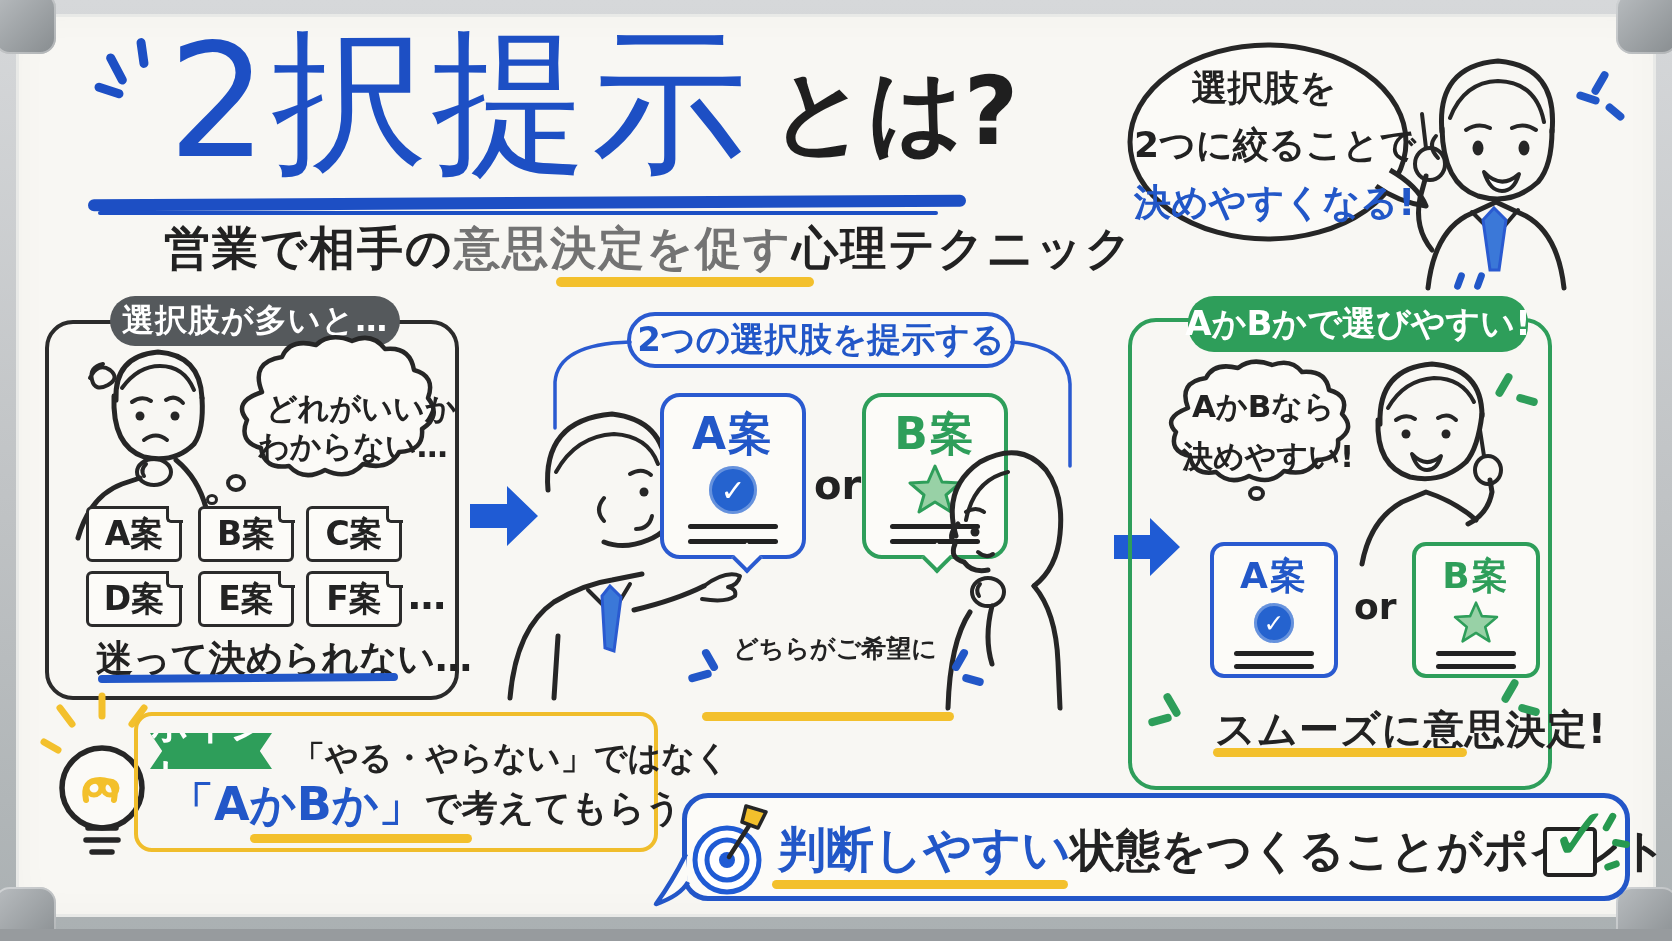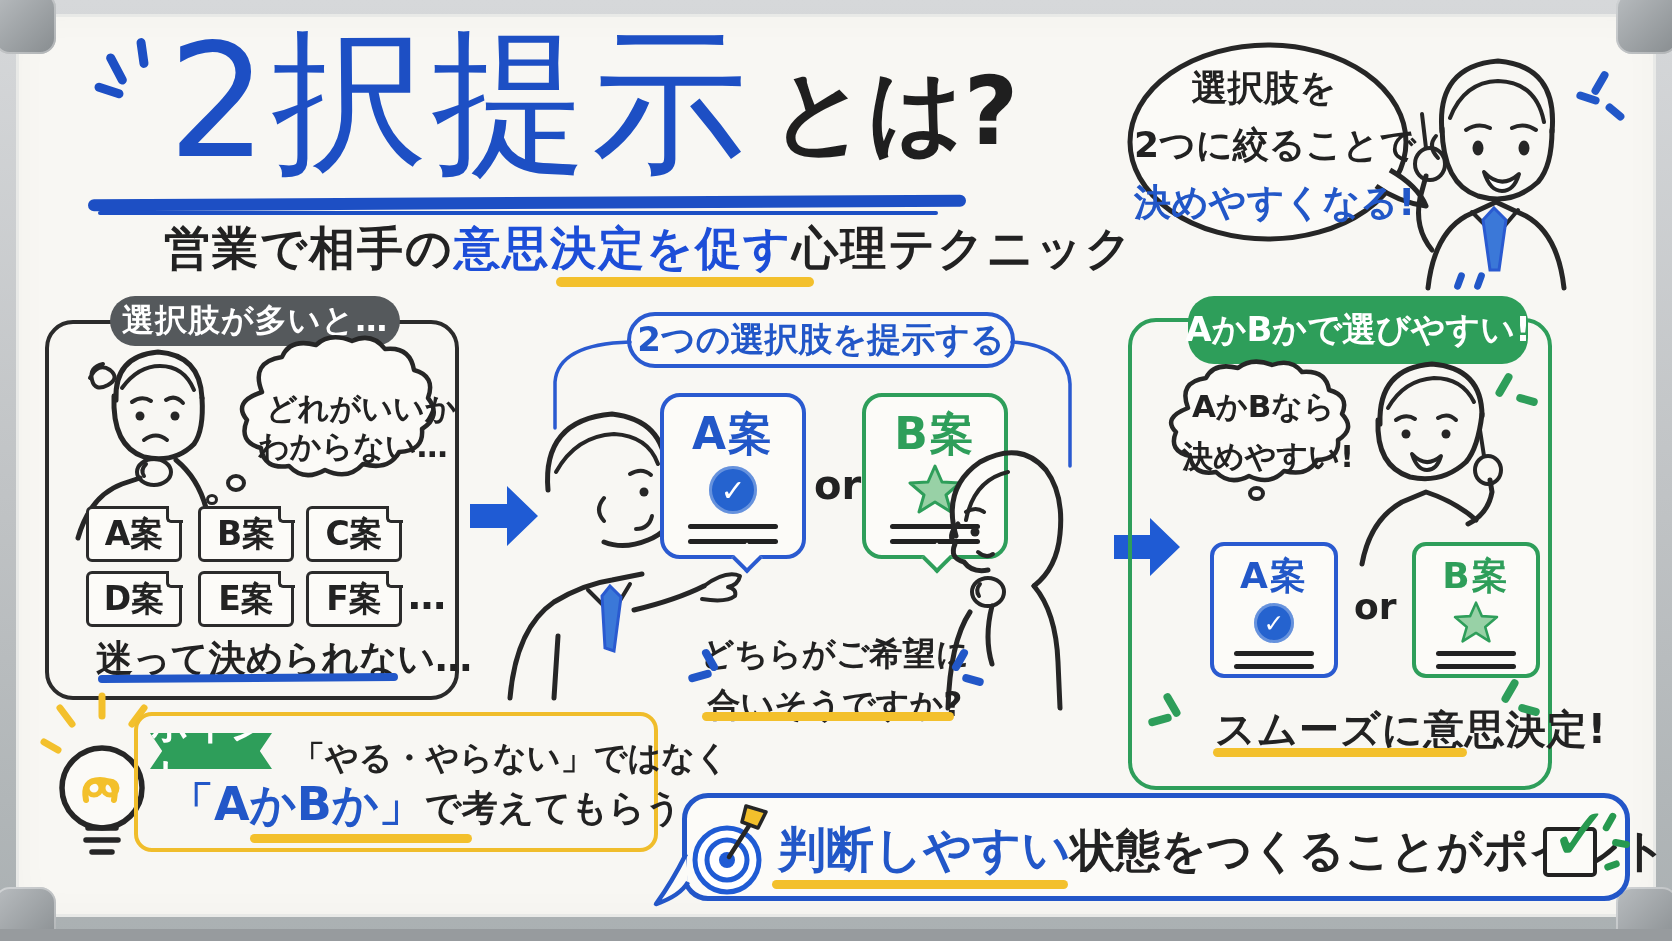--- a/index.html
+++ b/index.html
@@ -17,21 +17,21 @@
   
   .spark{position:absolute;border-radius:5px;}
   .uline{position:absolute;border-radius:6px;}
   .pill{position:absolute;display:flex;align-items:center;justify-content:center;white-space:nowrap;}
   .panel{position:absolute;border-radius:28px;background:transparent;}
   
   .title-line{position:absolute;left:168px;top:18px;display:flex;align-items:flex-end;gap:20px;white-space:nowrap;}
   .title-main{font-size:156px;line-height:1.08;font-weight:normal;color:#1d4fc4;letter-spacing:4px;}
   .title-suffix{font-size:94px;font-weight:bold;color:#1f1f1f;padding-bottom:10px;text-align:center;}
   .subtitle{position:absolute;left:164px;top:218px;font-size:46px;font-weight:600;white-space:nowrap;letter-spacing:2px;}
-  .subtitle .hl{color:#1d4ed8;}
+  .subtitle .hl{color:#737373;}
   
   .doc-card{position:absolute;width:96px;height:56px;border:3.5px solid #2b2b2b;border-radius:6px;
             background:#fcfbf8;display:flex;align-items:center;justify-content:center;
             font-size:33px;font-weight:600;}
   .doc-card .ear{position:absolute;top:-3.5px;right:-3.5px;width:17px;height:17px;background:#f8f7f3;
             border-left:3.5px solid #2b2b2b;border-bottom:3.5px solid #2b2b2b;border-radius:0 0 0 5px;}
   
   .opt{position:absolute;background:#fcfbf8;display:flex;flex-direction:column;align-items:center;}
   .opt.big{width:146px;height:166px;border-radius:20px;border-width:4.5px;border-style:solid;}
   .opt.small{width:128px;height:136px;border-radius:14px;border-width:4px;border-style:solid;}
@@ -242,35 +242,34 @@
     <path class="ink4" d="M44,72 q10,-6 18,0"></path>
     <path d="M56,112 q8,7 15,2" fill="none" stroke="#262626" stroke-width="4" stroke-linecap="round"></path>
     <ellipse class="ink4" cx="66" cy="152" rx="16" ry="14"></ellipse>
     <path class="ink4" d="M58,144 q-5,6 -1,12"></path>
     <path class="ink" d="M70,166 Q62,198 70,224"></path>
     <path class="ink" d="M112,146 Q134,172 136,222 L138,268"></path>
     <path class="ink" d="M48,172 Q28,202 26,268"></path>
   </svg>
 
   <div class="abs center" style="left:700px;top:632px;width:270px;">
-    <div class="hand" style="font-size:33px;">どちらがご希望に</div>
-    <div class="hand" style="font-size:33px;margin-top:6px;">合いそうですか?</div>
+    <div class="hand" style="font-size:25px;">どちらがご希望に</div>
   </div>
   <div class="spark" style="left:706px;top:648px;width:8px;height:24px;background:#2257c8;transform:rotate(-30deg);"></div>
   <div class="spark" style="left:688px;top:672px;width:24px;height:8px;background:#2257c8;transform:rotate(-16deg);"></div>
   <div class="spark" style="left:956px;top:648px;width:8px;height:24px;background:#2257c8;transform:rotate(30deg);"></div>
   <div class="spark" style="left:962px;top:676px;width:22px;height:8px;background:#2257c8;transform:rotate(16deg);"></div>
   <div class="uline" style="left:702px;top:712px;width:252px;height:9px;background:#f3c02c;"></div>
 
   <svg class="abs" style="left:1114px;top:518px;" width="66" height="58" viewBox="0 0 66 58">
     <polygon points="0,17 36,17 36,0 66,29 36,58 36,41 0,41" fill="#1f5bd4"></polygon>
   </svg>
 
   <div class="panel" style="left:1128px;top:318px;width:424px;height:472px;border:4px solid #2e9e5a;"></div>
-  <div class="pill" style="left:1188px;top:296px;width:340px;height:68px;background:#2e9e5a;border-radius:26px;color:#fff;font-size:34px;font-weight:bold;">AかBかで選びやすい!</div>
+  <div class="pill" style="left:1188px;top:296px;width:340px;height:56px;background:#2e9e5a;border-radius:26px;color:#fff;font-size:34px;font-weight:bold;">AかBかで選びやすい!</div>
 
   <svg class="abs" style="left:1148px;top:356px;" width="212" height="130" viewBox="0 0 212 130">
     <path d="M40,52 Q30,26 58,22 Q66,6 90,12 Q104,1 124,9 Q143,2 154,16 Q178,14 181,34 Q202,40 194,58 Q208,73 190,84 Q192,103 169,104 Q160,121 136,115 Q122,130 101,120 Q82,130 68,116 Q45,120 42,100 Q20,95 28,76 Q14,62 40,52 Z" fill="#fbfaf7" stroke="#262626" stroke-width="4.5" stroke-linejoin="round"></path>
   </svg>
   <div class="abs hand" style="left:1192px;top:386px;font-size:31px;">AかBなら</div>
   <div class="abs hand" style="left:1182px;top:436px;font-size:31px;">決めやすい!</div>
   <div class="abs" style="left:1248px;top:486px;width:17px;height:15px;border:4px solid #262626;border-radius:50%;background:#fbfaf7;"></div>
 
   <svg class="abs" style="left:1334px;top:352px;" width="196" height="212" viewBox="0 0 196 212">
     <path class="ink" d="M46,72 Q44,16 98,12 Q148,16 148,64"></path>

